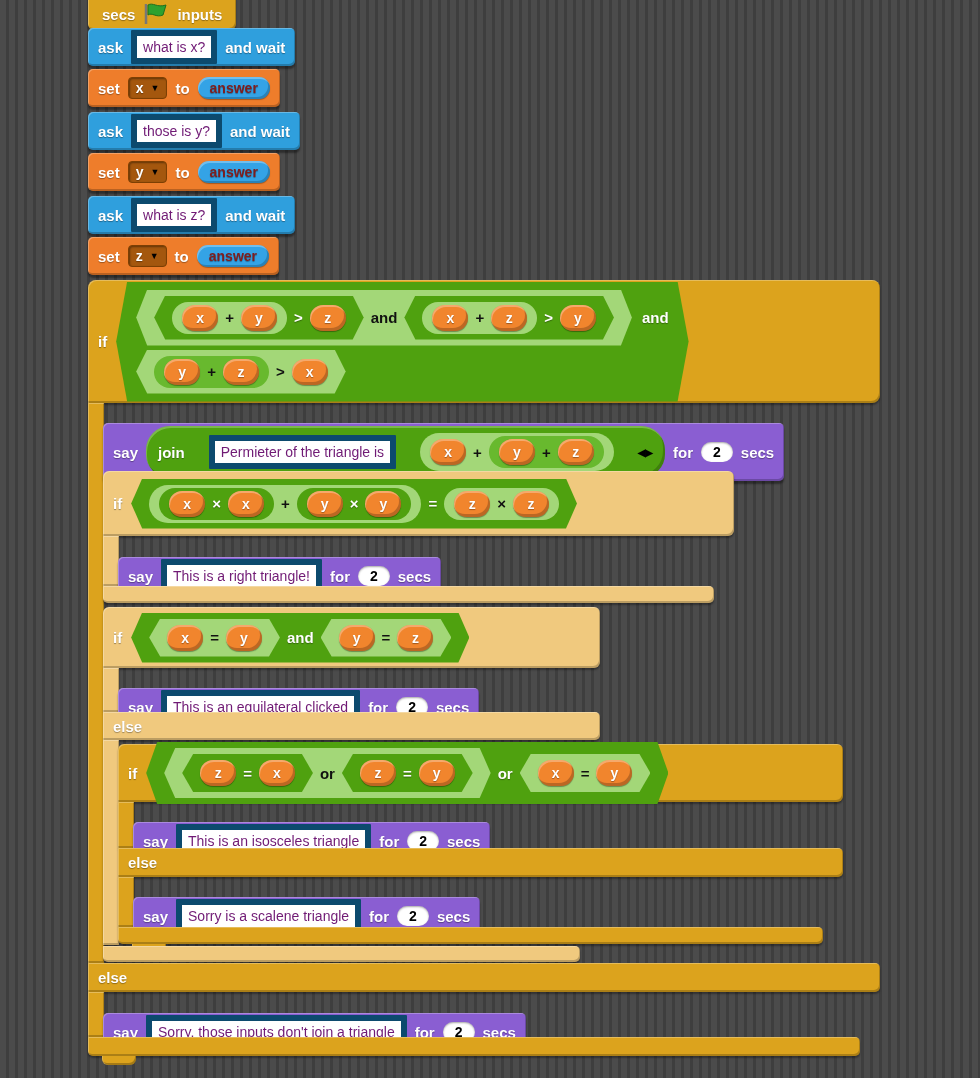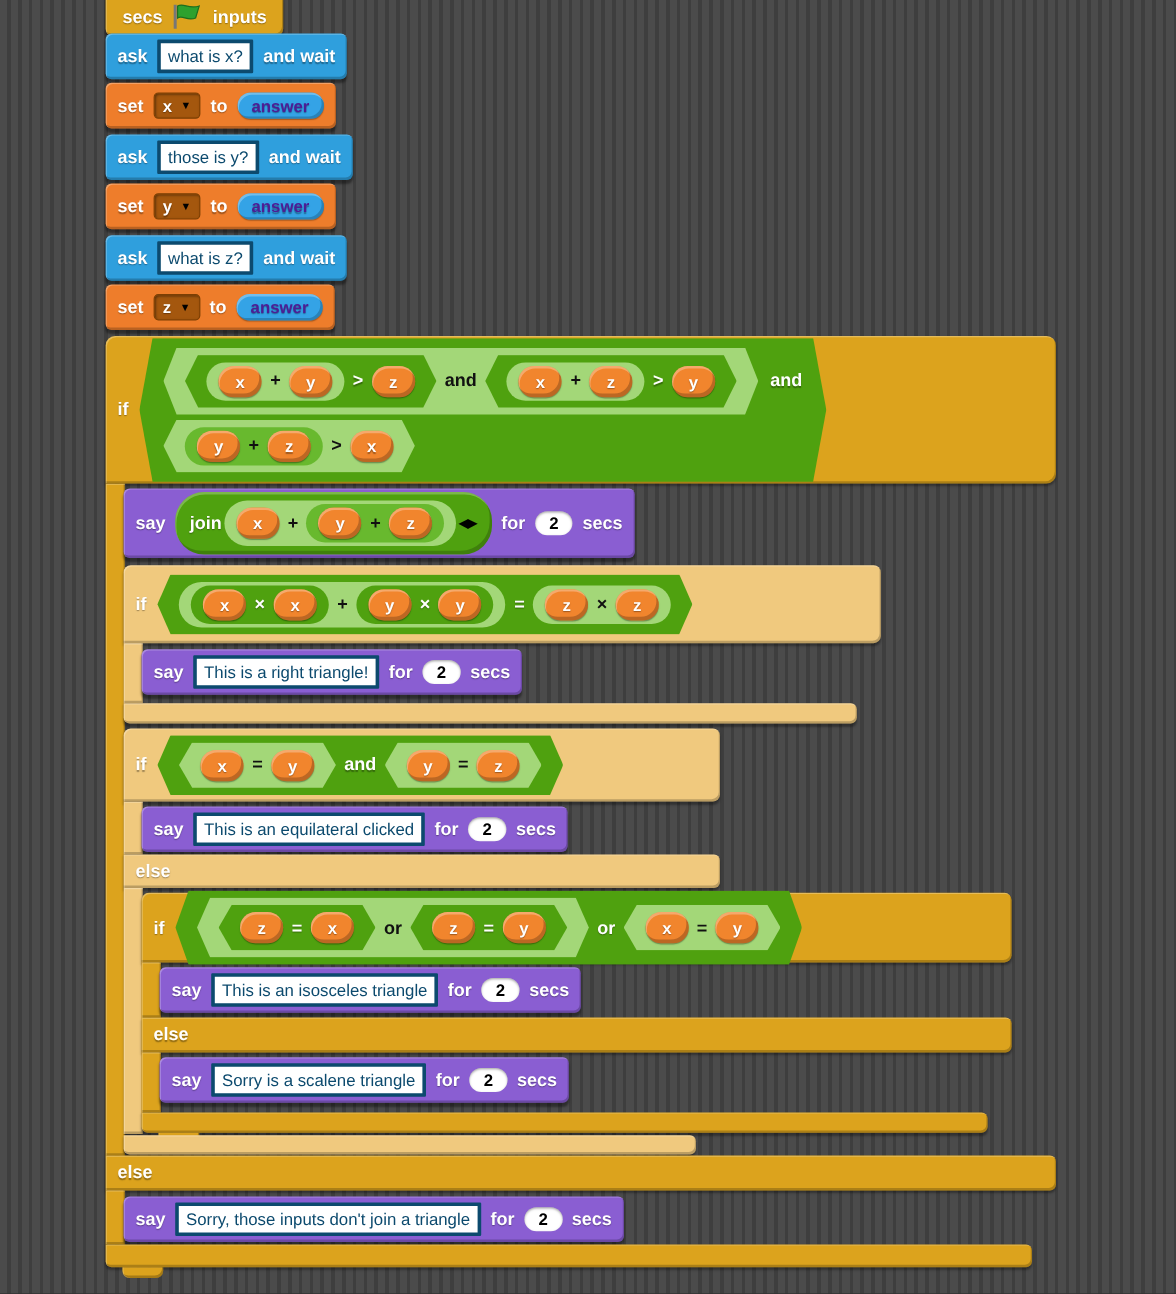--- a/index.html
+++ b/index.html
@@ -12,31 +12,31 @@
     font-weight:bold;font-size:15px;color:#fff;
     text-shadow:0 1px 1px rgba(0,0,0,.35);
     box-shadow:inset 1px 1px 0 rgba(255,255,255,.28),inset -1px -2px 0 rgba(0,0,0,.22),0 3px 2px rgba(0,0,0,.4);
     border-radius:5px;padding:0 10px;white-space:nowrap;}
   .bar{position:absolute;
     box-shadow:inset 1px 1px 0 rgba(255,255,255,.28),inset -1px -2px 0 rgba(0,0,0,.22),0 2px 2px rgba(0,0,0,.35);}
   .hdr{display:flex;align-items:center;gap:9px;padding:0 10px;
     font-weight:bold;font-size:15px;color:#fff;text-shadow:0 1px 1px rgba(0,0,0,.35);white-space:nowrap;}
   .gold{background:#DCA31D;}
   .tan{background:#F0C97E;}
-  .purple{background:#8A5ED2;}
+  .purple{background:#8A5ED2;margin-top:16px;}
   .blue{background:#2F9FDD;}
   .orange{background:#EE7D2B;}
   .hat{border-radius:14px 14px 6px 6px;padding:16px 14px 4px 14px;}
   .bump{position:absolute;width:34px;height:9px;border-radius:0 0 6px 6px;
     box-shadow:inset 1px 0 0 rgba(255,255,255,.2),inset -1px -2px 0 rgba(0,0,0,.25);}
-  .field{background:#fff;color:#0c4a6e;text-shadow:none;font-weight:normal;font-size:14px;
-    padding:3px 6px;border:3px solid #0c4a6e;border-radius:1px;line-height:1.2;}
+  .field{background:#fff;color:#701a75;text-shadow:none;font-weight:normal;font-size:14px;
+    padding:3px 6px;border:6px solid #0c4a6e;border-radius:1px;line-height:1.2;}
   .pill{background:#fff;color:#000;text-shadow:none;font-weight:bold;font-size:14px;
     border-radius:999px;padding:2px 12px;box-shadow:inset 0 1px 2px rgba(0,0,0,.35);}
-  .rep{border-radius:999px;padding:3px 12px;font-weight:bold;font-size:14px;color:#4c1d95;
+  .rep{border-radius:999px;padding:3px 12px;font-weight:bold;font-size:14px;color:#7f1d1d;
     box-shadow:inset 1px 2px 0 rgba(255,255,255,.3),inset -2px -2px 0 rgba(0,0,0,.2),0 1px 1px rgba(0,0,0,.3);}
   .rep.ans{background:#34A3E6;}
   .vr{background:#F1852D;border-radius:13px;min-width:36px;height:26px;
     display:inline-flex;align-items:center;justify-content:center;
     font-weight:bold;font-size:14px;color:#fff;text-shadow:0 1px 1px rgba(0,0,0,.35);
     box-shadow:inset 1px 2px 0 rgba(255,255,255,.3),inset -2px -3px 0 rgba(0,0,0,.22),0 1px 1px rgba(0,0,0,.35);}
   .dd{background:#A4570E;border:1px solid #7C3F03;border-radius:4px;padding:2px 7px;
     display:inline-flex;align-items:center;gap:7px;font-weight:bold;font-size:14px;color:#fff;
     box-shadow:inset 1px 1px 2px rgba(0,0,0,.4);}
   .tri{color:#000;font-size:9px;text-shadow:none;}
@@ -44,21 +44,21 @@
     clip-path:polygon(11px 0,calc(100% - 11px) 0,100% 50%,calc(100% - 11px) 100%,11px 100%,0 50%);}
   .hex.dk{background:#4FA10F;color:#fff;}
   .hex.lt{background:#A3D778;color:#111;text-shadow:none;}
   .hex.lt .opb{color:#111;}
   .oval{display:inline-flex;align-items:center;gap:7px;padding:3px 10px;border-radius:999px;}
   .oval.lt{background:#A3D778;color:#111;text-shadow:none;}
   .oval.dk{background:#4FA10F;color:#fff;}
   .oval.md{background:#68B92E;color:#111;text-shadow:none;}
   .opw{color:#fff;font-weight:bold;font-size:15px;text-shadow:0 1px 1px rgba(0,0,0,.35);}
   .opb{color:#111;font-weight:bold;font-size:15px;text-shadow:none;}
-  .joinp{background:#4FA10F;border-radius:24px;padding:7px 12px;display:flex;align-items:center;gap:2px;
+  .joinp{background:#4FA10F;border-radius:24px;padding:7px 12px;display:flex;align-items:center;gap:24px;
     box-shadow:inset 1px 2px 0 rgba(255,255,255,.25),inset -2px -3px 0 rgba(0,0,0,.2);}
   .arrows{color:#000;font-size:10px;text-shadow:none;letter-spacing:0px;}
   .cond2{display:flex;flex-direction:column;align-items:flex-start;gap:4px;padding:8px 20px;}
   .crow{display:flex;align-items:center;gap:10px;}
 </style>
 </head>
 <body>
 
 <div id="canvas">
 
@@ -158,20 +158,21 @@
         </div>
       </div>
     </div>
   </div>
   <div class="bar gold" style="left:88px;top:403px;width:16px;height:560px;"></div>
 
   <div class="blk purple" style="left:103px;top:407px;height:58px;">
     <span>say</span>
     <div class="joinp">
       <span>join</span>
+      <span class="field">Permieter of the triangle is </span>
       <span class="oval lt">
         <span class="vr">x</span>
         <span class="opb">+</span>
         <span class="oval md">
             <span class="vr">y</span>
             <span class="opb">+</span>
             <span class="vr">z</span>
           </span>
       </span>
       <span class="arrows">◀▶</span>

